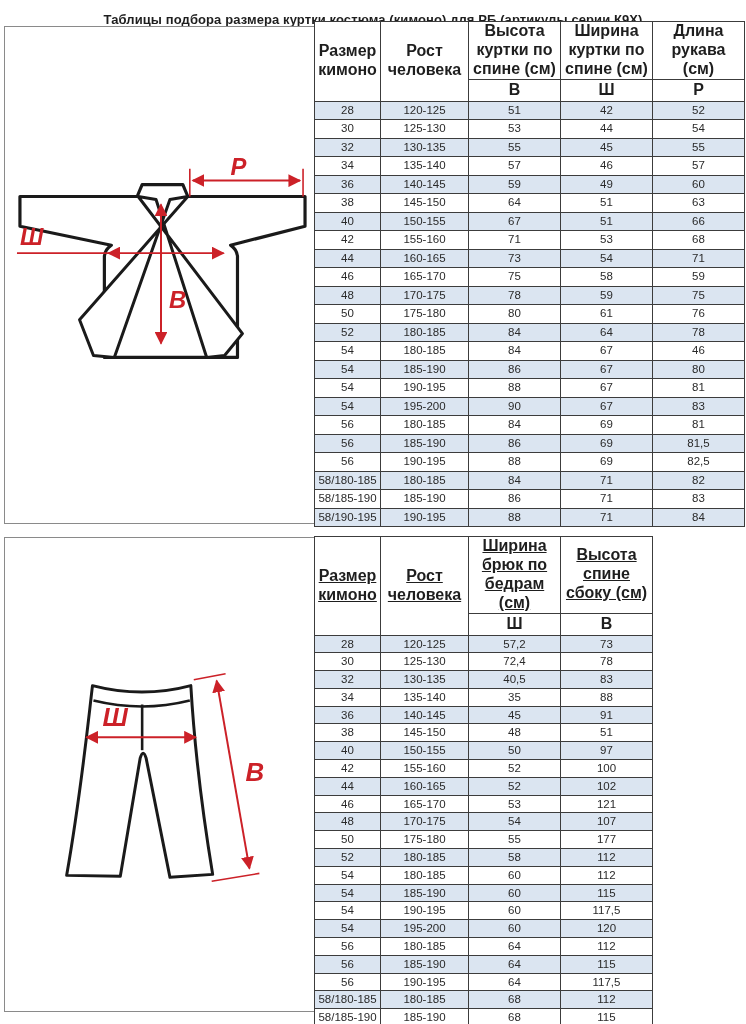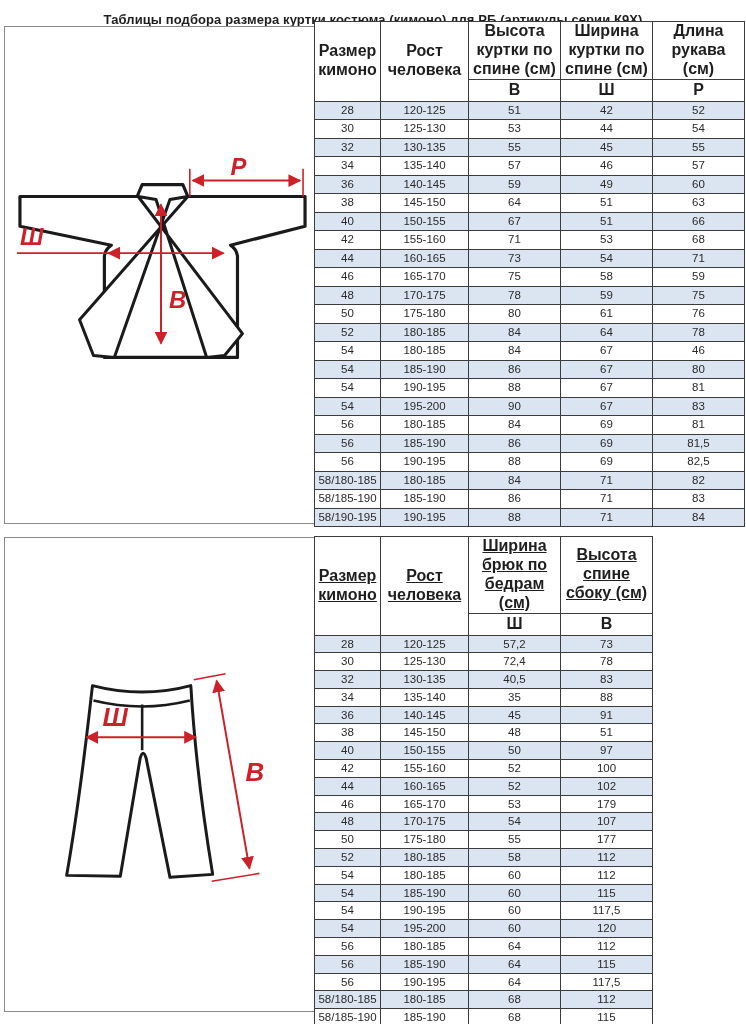--- a/index.html
+++ b/index.html
@@ -348,21 +348,21 @@
       <tr class="alt">
         <td>44</td>
         <td>160-165</td>
         <td>52</td>
         <td>102</td>
       </tr>
       <tr>
         <td>46</td>
         <td>165-170</td>
         <td>53</td>
-        <td>179</td>
+        <td>121</td>
       </tr>
       <tr class="alt">
         <td>48</td>
         <td>170-175</td>
         <td>54</td>
         <td>107</td>
       </tr>
       <tr>
         <td>50</td>
         <td>175-180</td>

